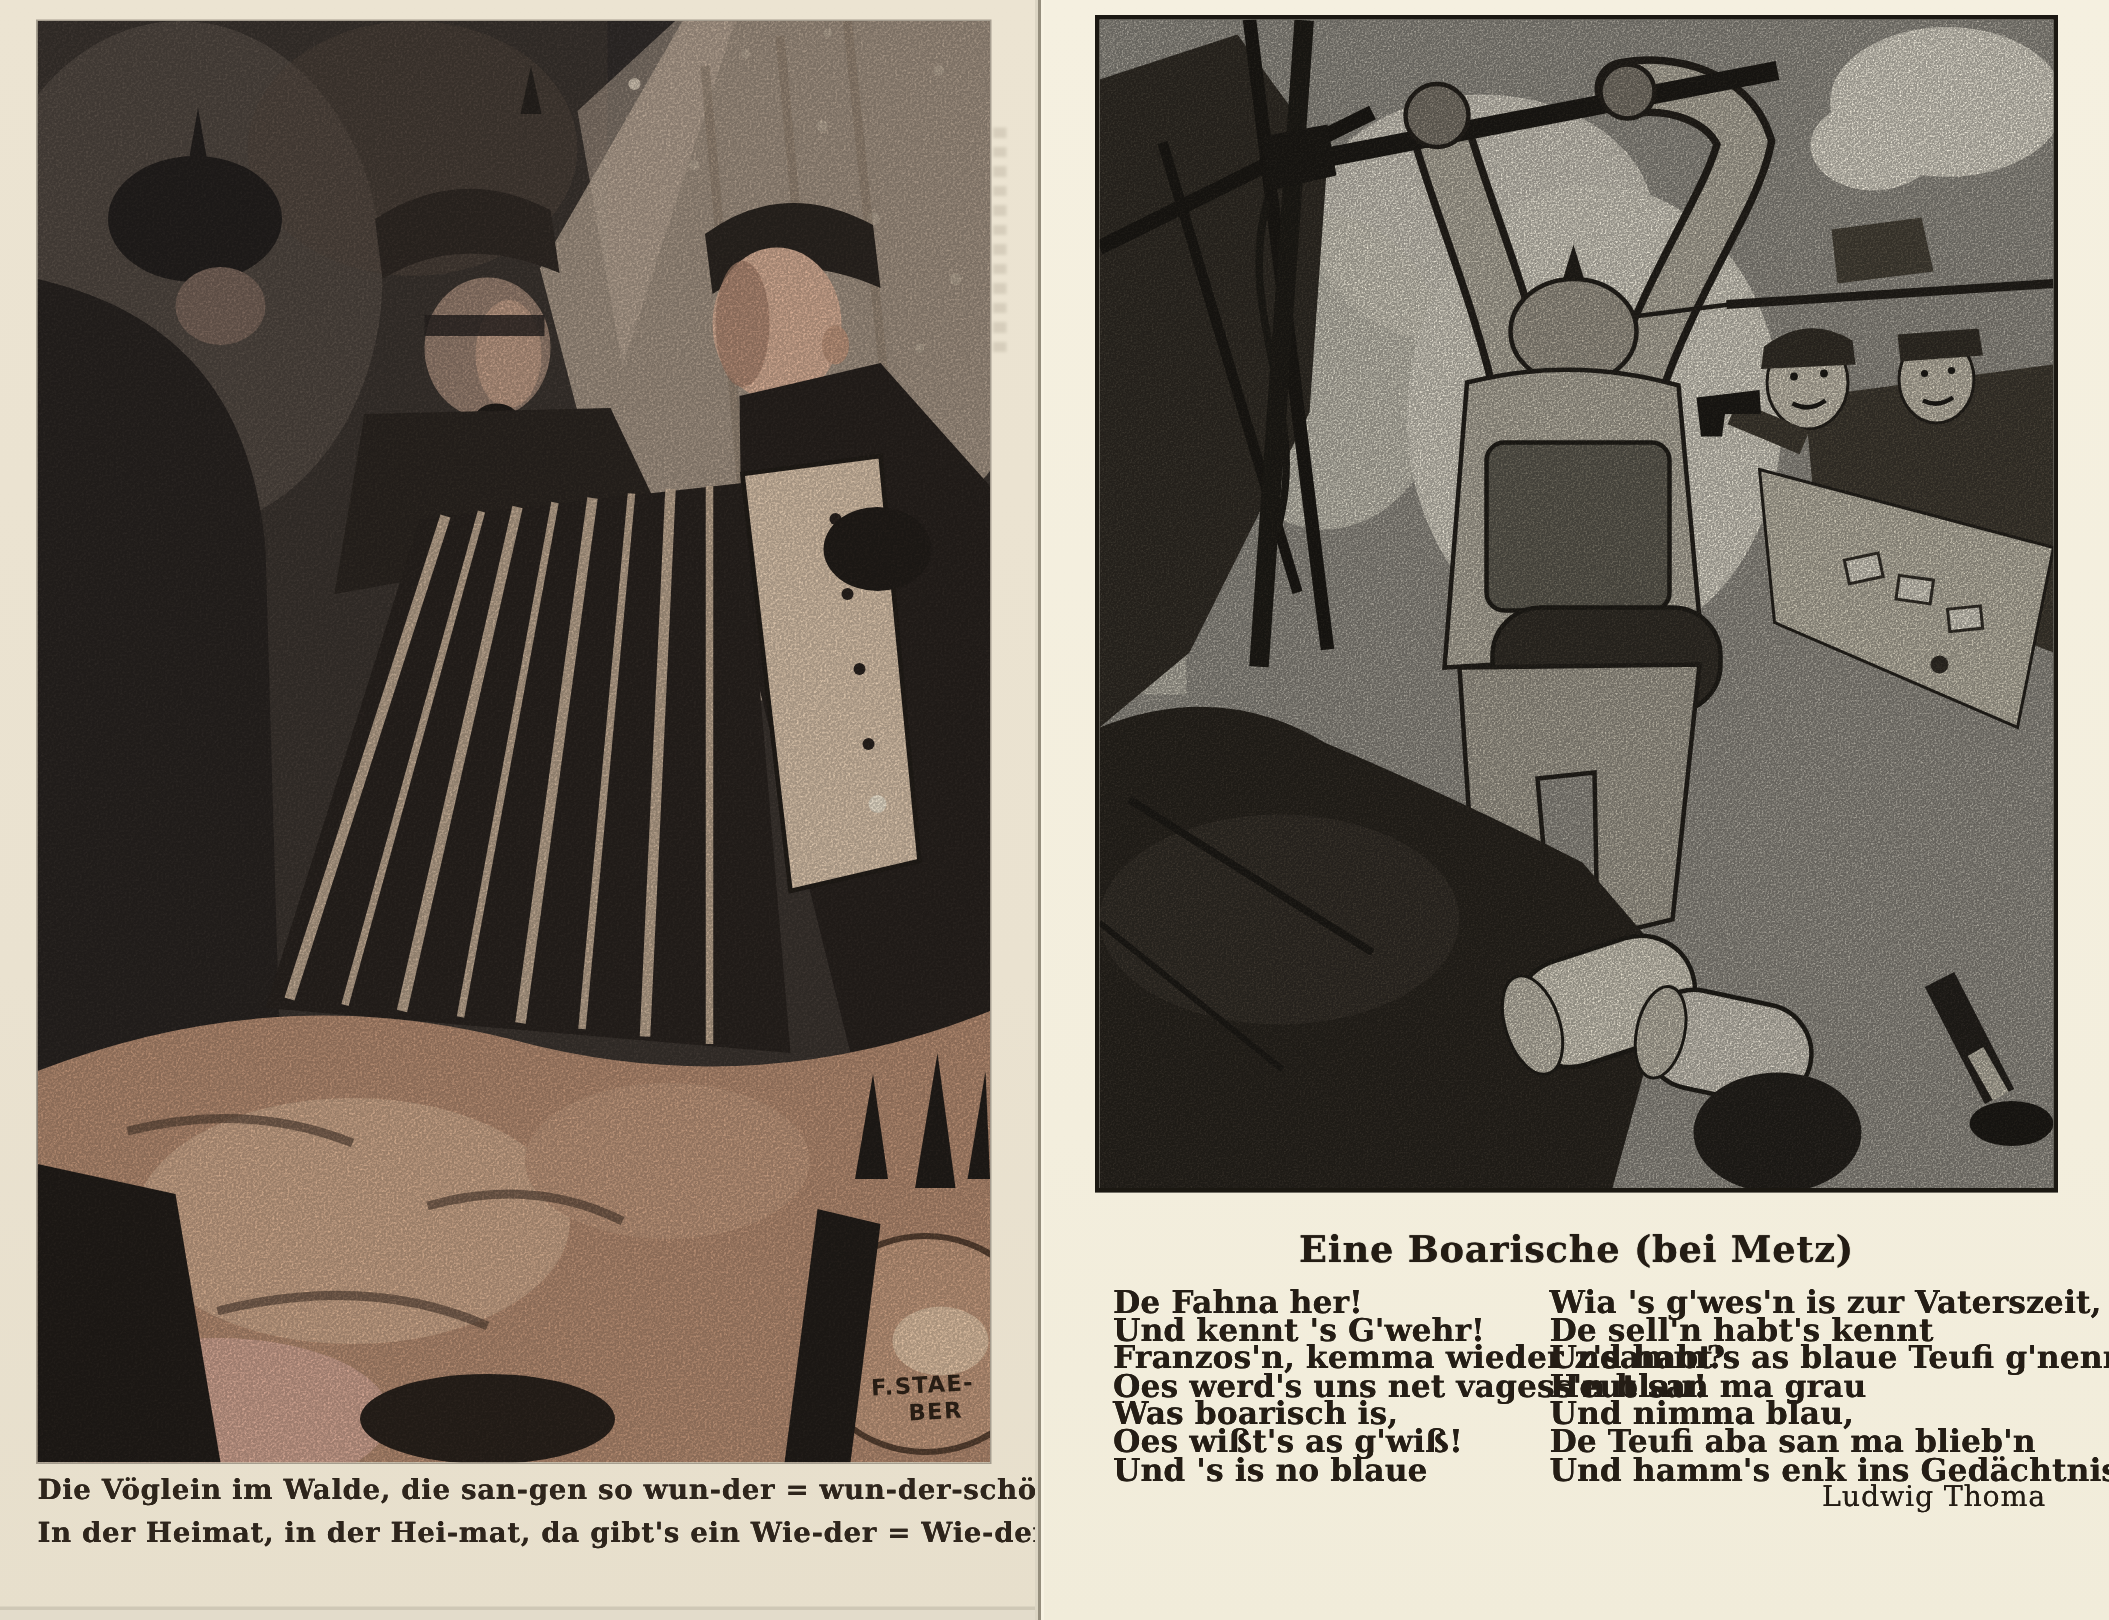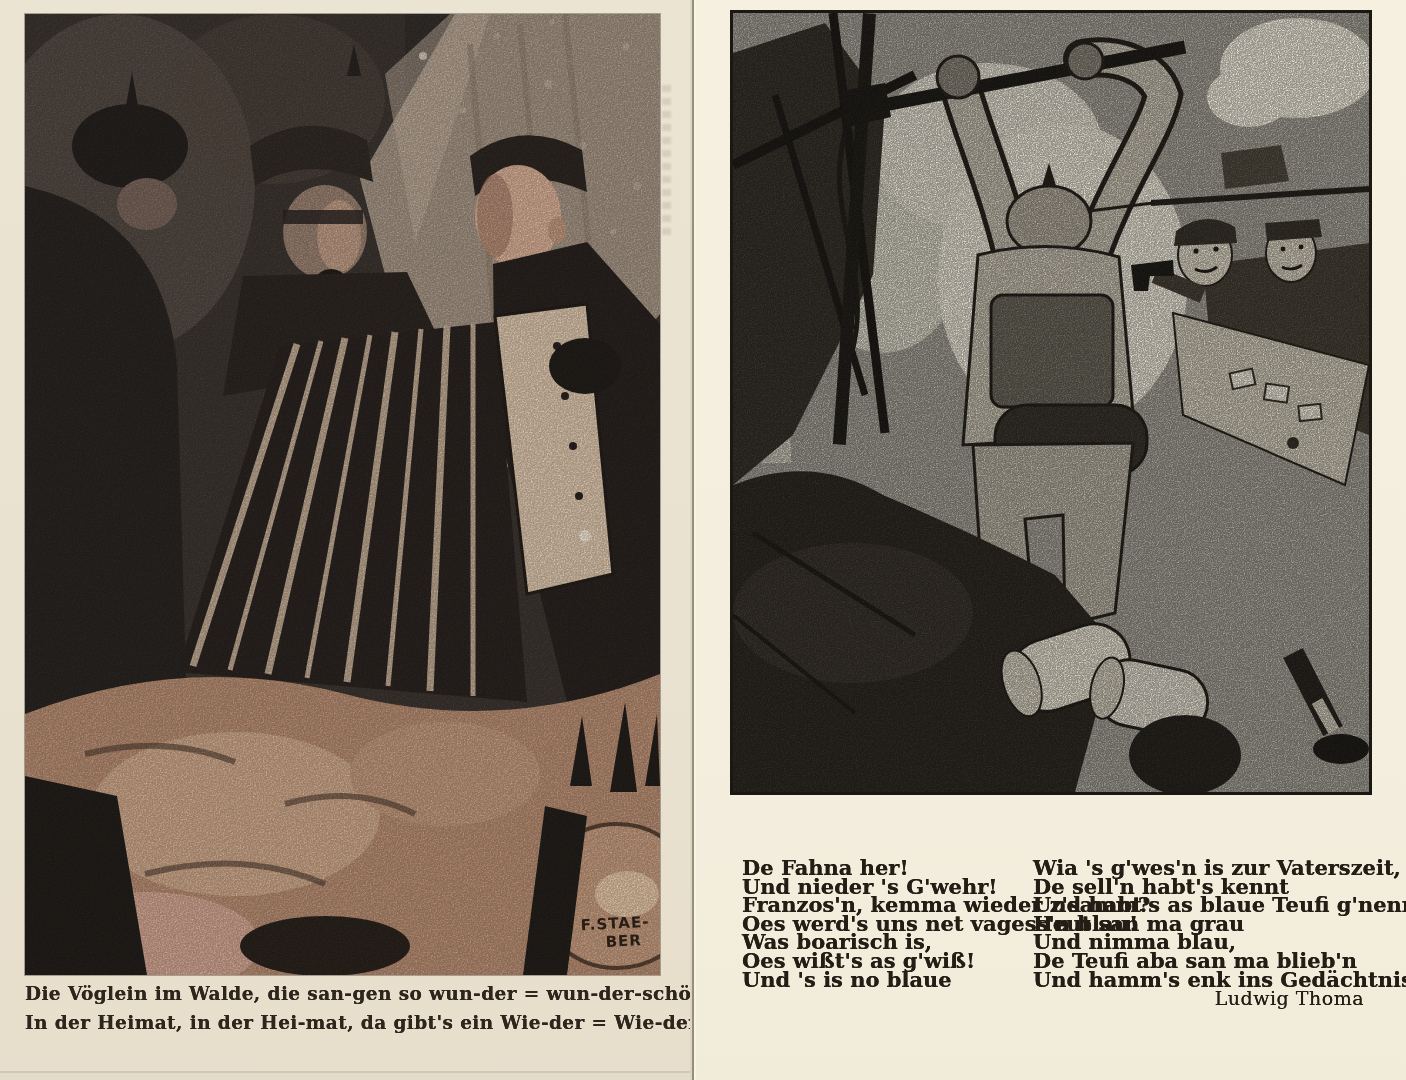--- a/index.html
+++ b/index.html
@@ -279,24 +279,25 @@
         <ellipse cx="452" cy="742" rx="56" ry="40" fill="#2b2722"></ellipse>
         <line x1="560" y1="640" x2="600" y2="718" stroke="#2b2722" stroke-width="22"></line>
         <line x1="584" y1="688" x2="601" y2="718" stroke="#cfc9b8" stroke-width="12"></line>
         <ellipse cx="608" cy="736" rx="28" ry="15" fill="#23201b"></ellipse>
       </g>
 
       <rect width="636" height="779" filter="url(#grainR)" opacity="0.38"></rect>
     </svg>
   </div>
 
+  <div class="abs r-title">Eine Boarische (bei Metz)</div>
 
   <div class="abs poem poem-left">
     <div>De Fahna her!</div>
-    <div>Und nieder 's G'wehr!</div>
+    <div>Und kennt 's G'wehr!</div>
     <div>Franzos'n, kemma wieder z'samm?</div>
     <div>Oes werd's uns net vagess'n blau!</div>
     <div>Was boarisch is,</div>
     <div>Oes wißt's as g'wiß!</div>
     <div>Und 's is no blaue</div>
   </div>
 
   <div class="abs poem poem-right">
     <div>Wia 's g'wes'n is zur Vaterszeit,</div>
     <div>De sell'n habt's kennt</div>

